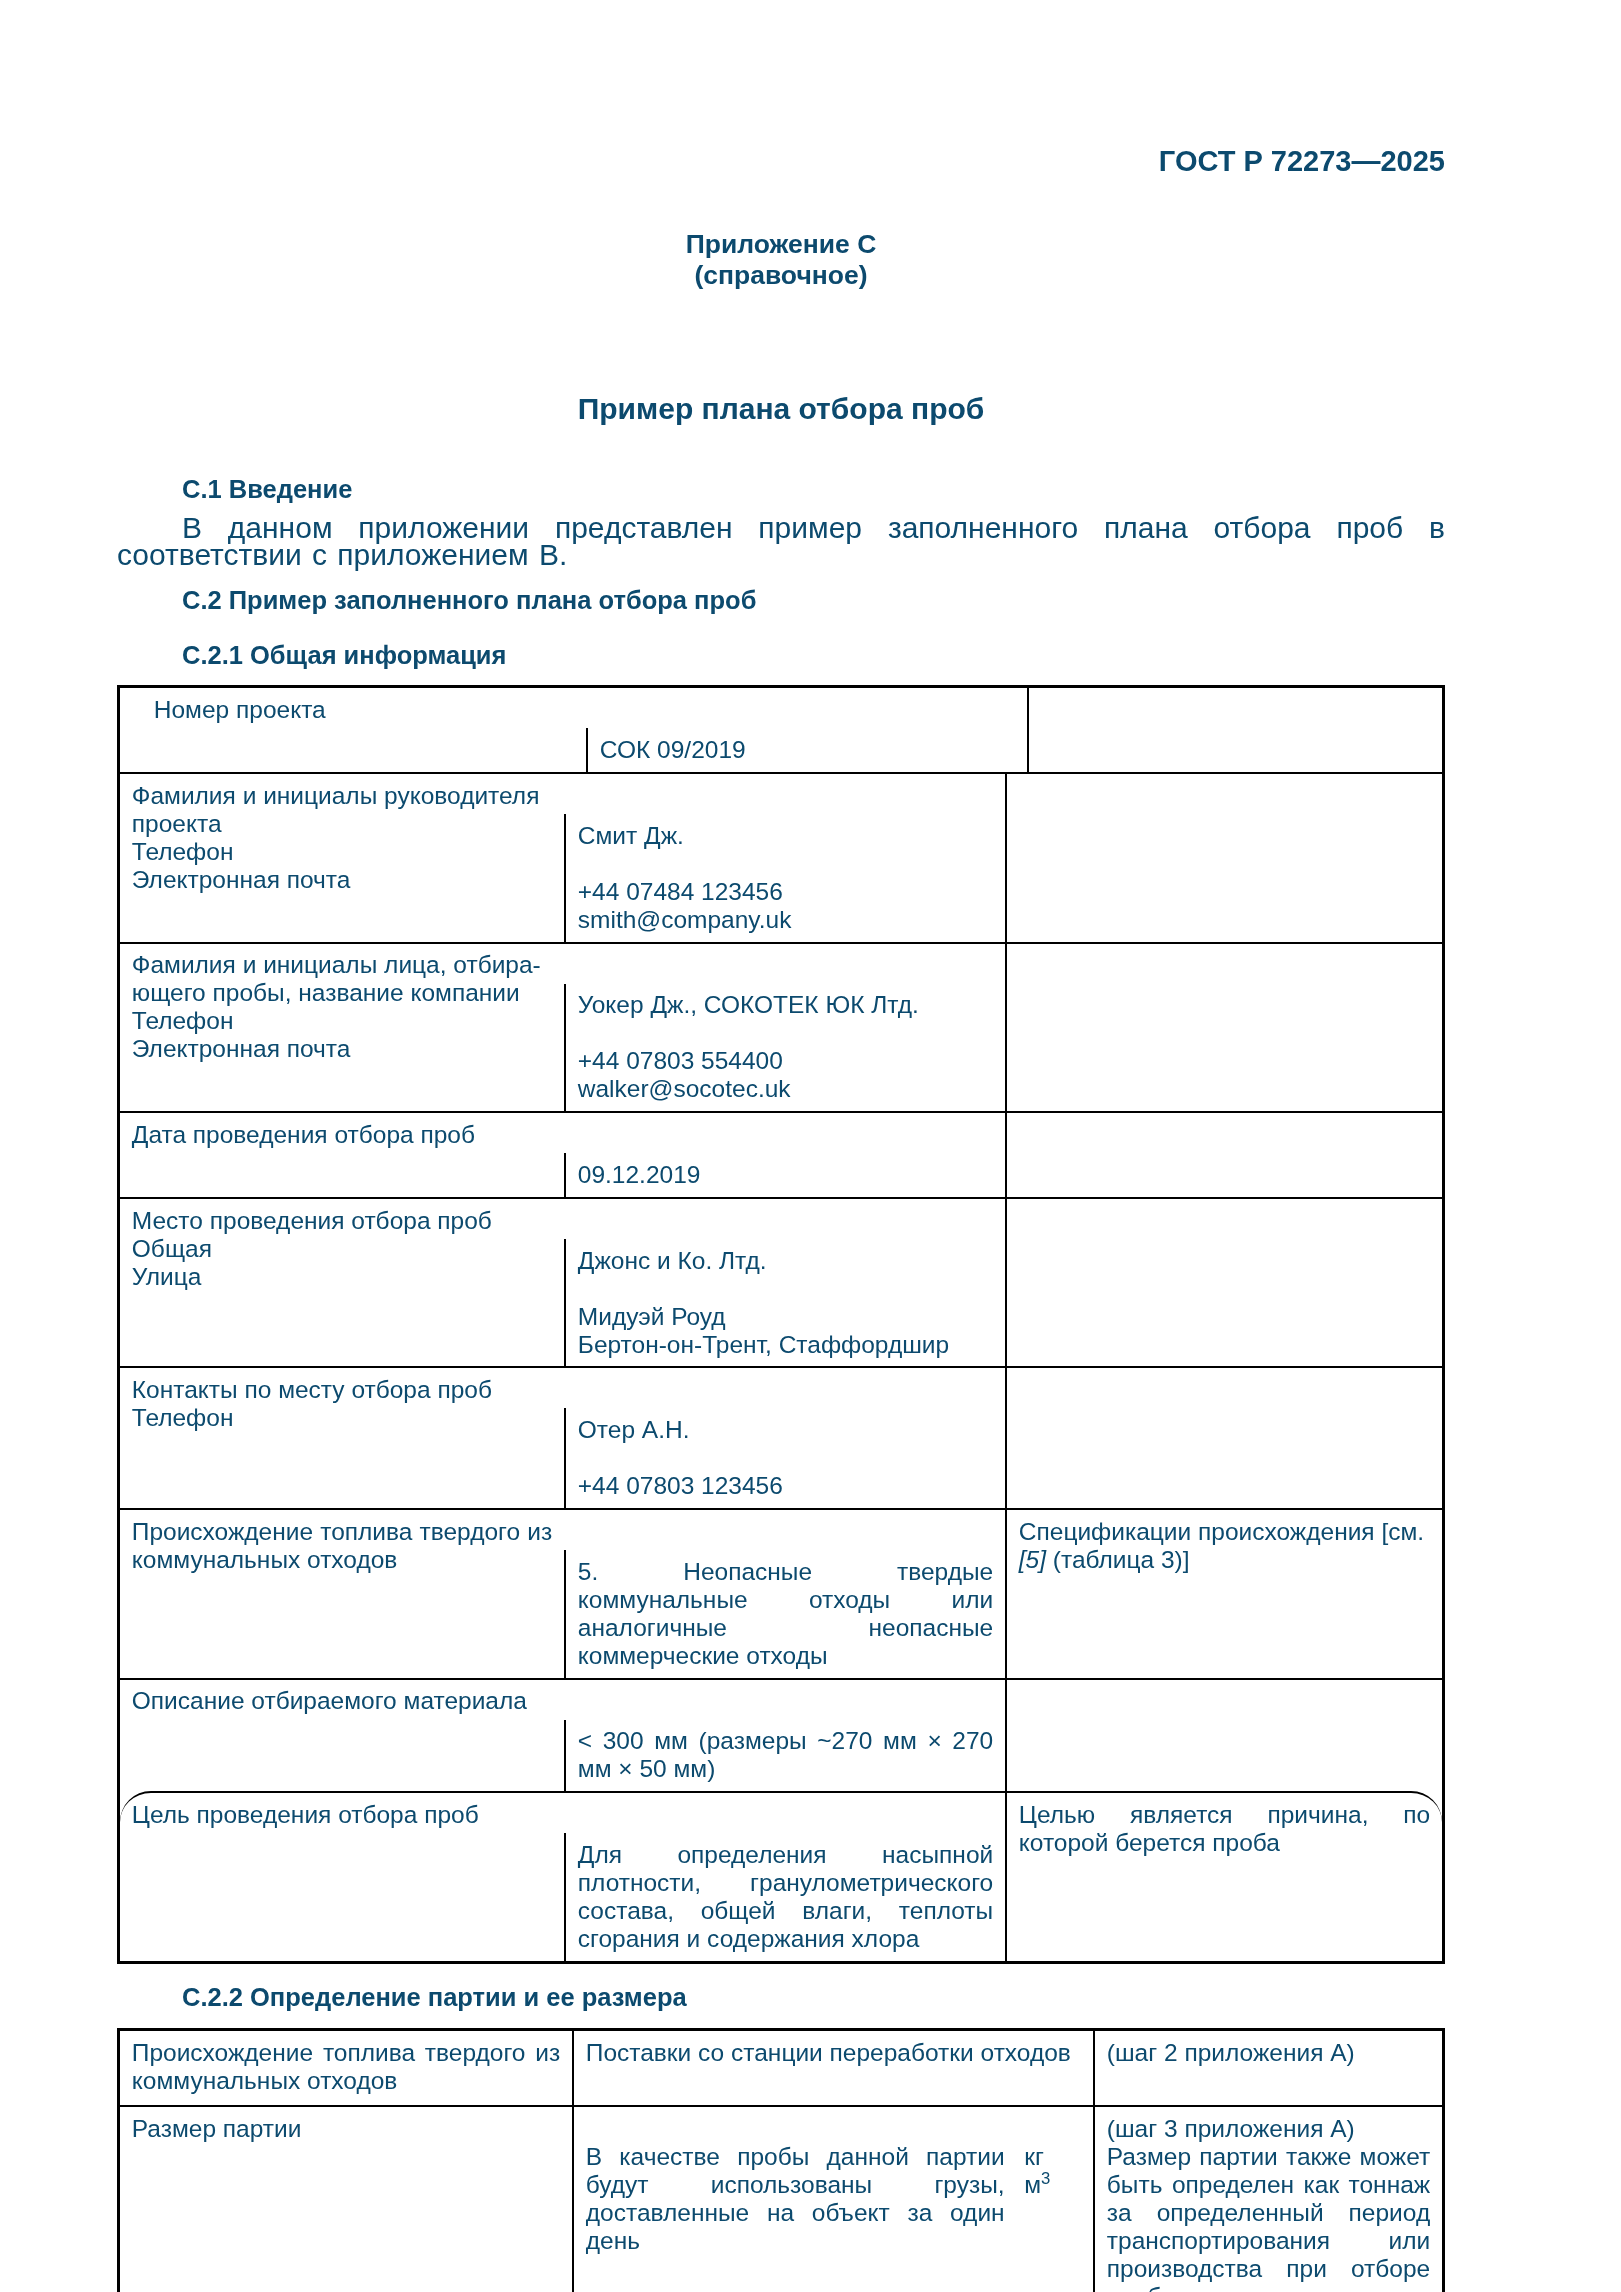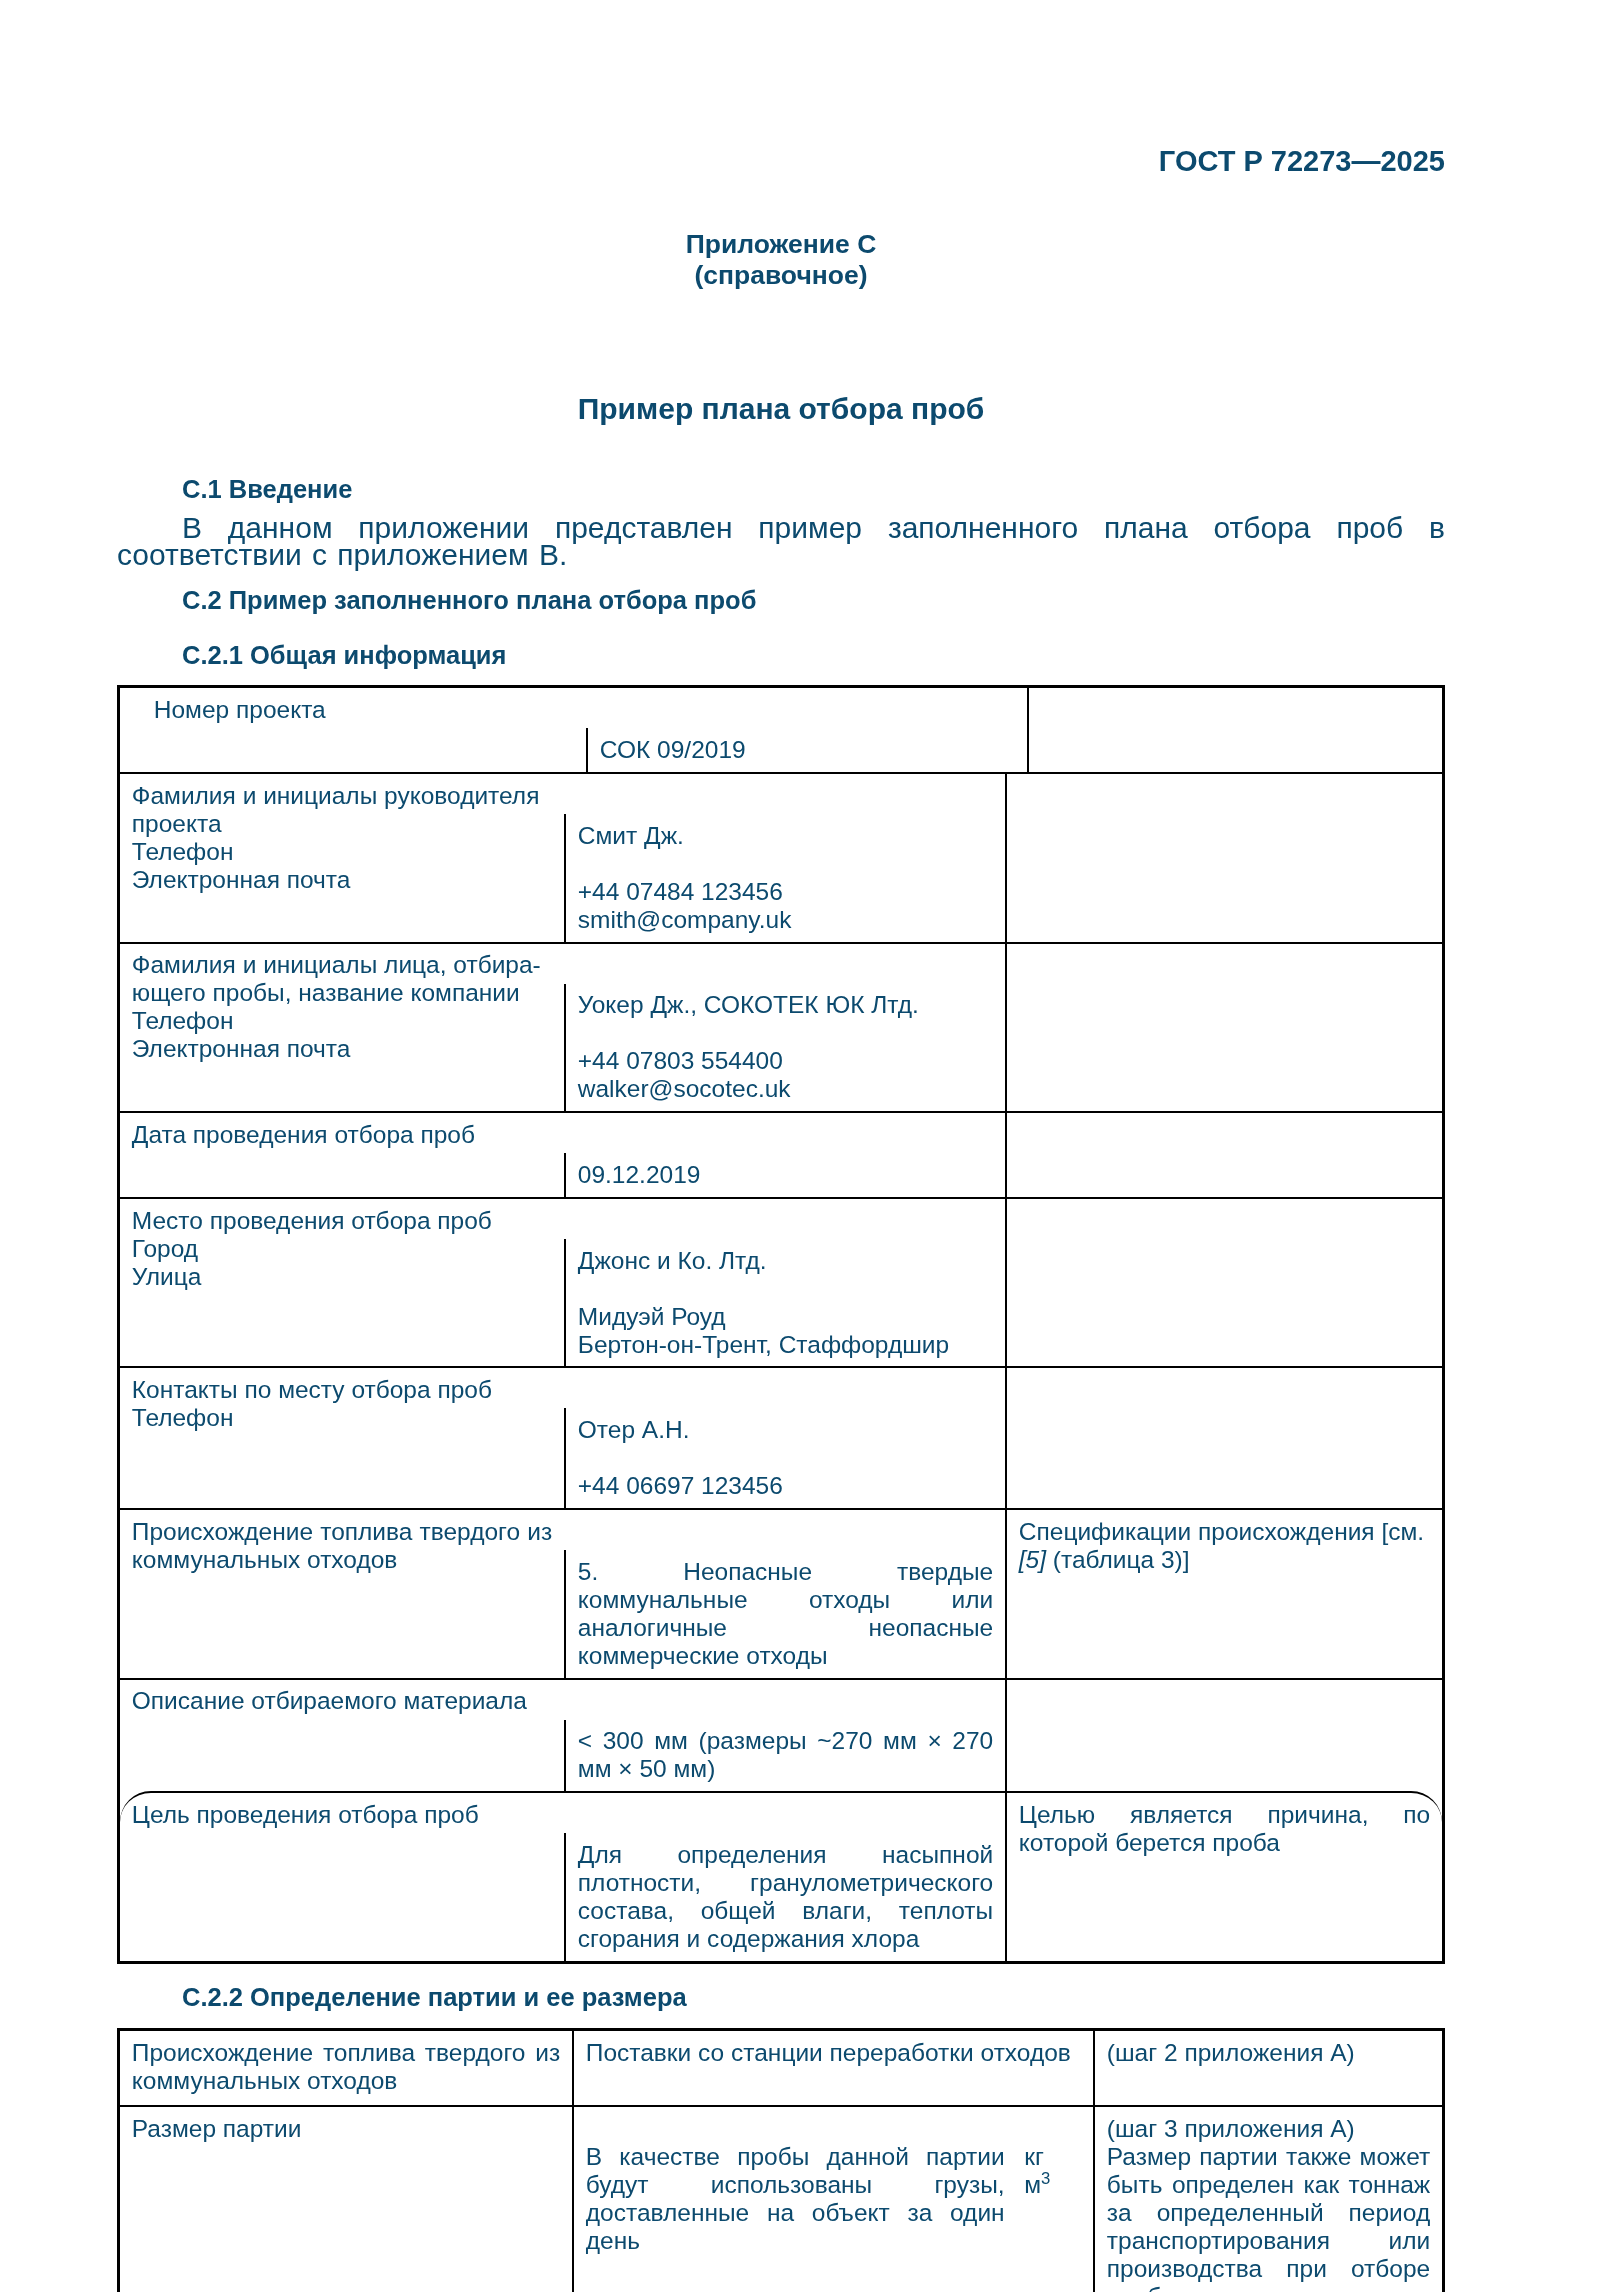--- a/index.html
+++ b/index.html
@@ -127,34 +127,34 @@
 walker@socotec.uk</div>
       <div class="cell c3"></div>
     </div>
     <div class="row r4">
       <div class="cell c1">Дата проведения отбора проб</div>
       <div class="cell c2">09.12.2019</div>
       <div class="cell c3"></div>
     </div>
     <div class="row r5">
       <div class="cell c1">Место проведения отбора проб
-Город
+Общая
 Улица</div>
       <div class="cell c2">Джонс и Ко. Лтд.
 
 Мидуэй Роуд
 Бертон-он-Трент, Стаффордшир</div>
       <div class="cell c3"></div>
     </div>
     <div class="row r6">
       <div class="cell c1">Контакты по месту отбора проб
 Телефон</div>
       <div class="cell c2">Отер А.Н.
 
-+44 06697 123456</div>
++44 07803 123456</div>
       <div class="cell c3"></div>
     </div>
     <div class="row r7">
       <div class="cell c1 j">Происхождение топлива твердого из коммунальных отходов</div>
       <div class="cell c2 j">5. Неопасные твердые коммунальные отходы или аналогичные неопасные коммерческие отходы</div>
       <div class="cell c3"><span>Спецификации происхождения [см. </span><em class="ref">[5]</em><span> (таблица 3)]</span></div>
     </div>
     <div class="row r8">
       <div class="cell c1">Описание отбираемого материала</div>
       <div class="cell c2 j">&lt; 300 мм (размеры ~270 мм × 270 мм × 50 мм)</div>

